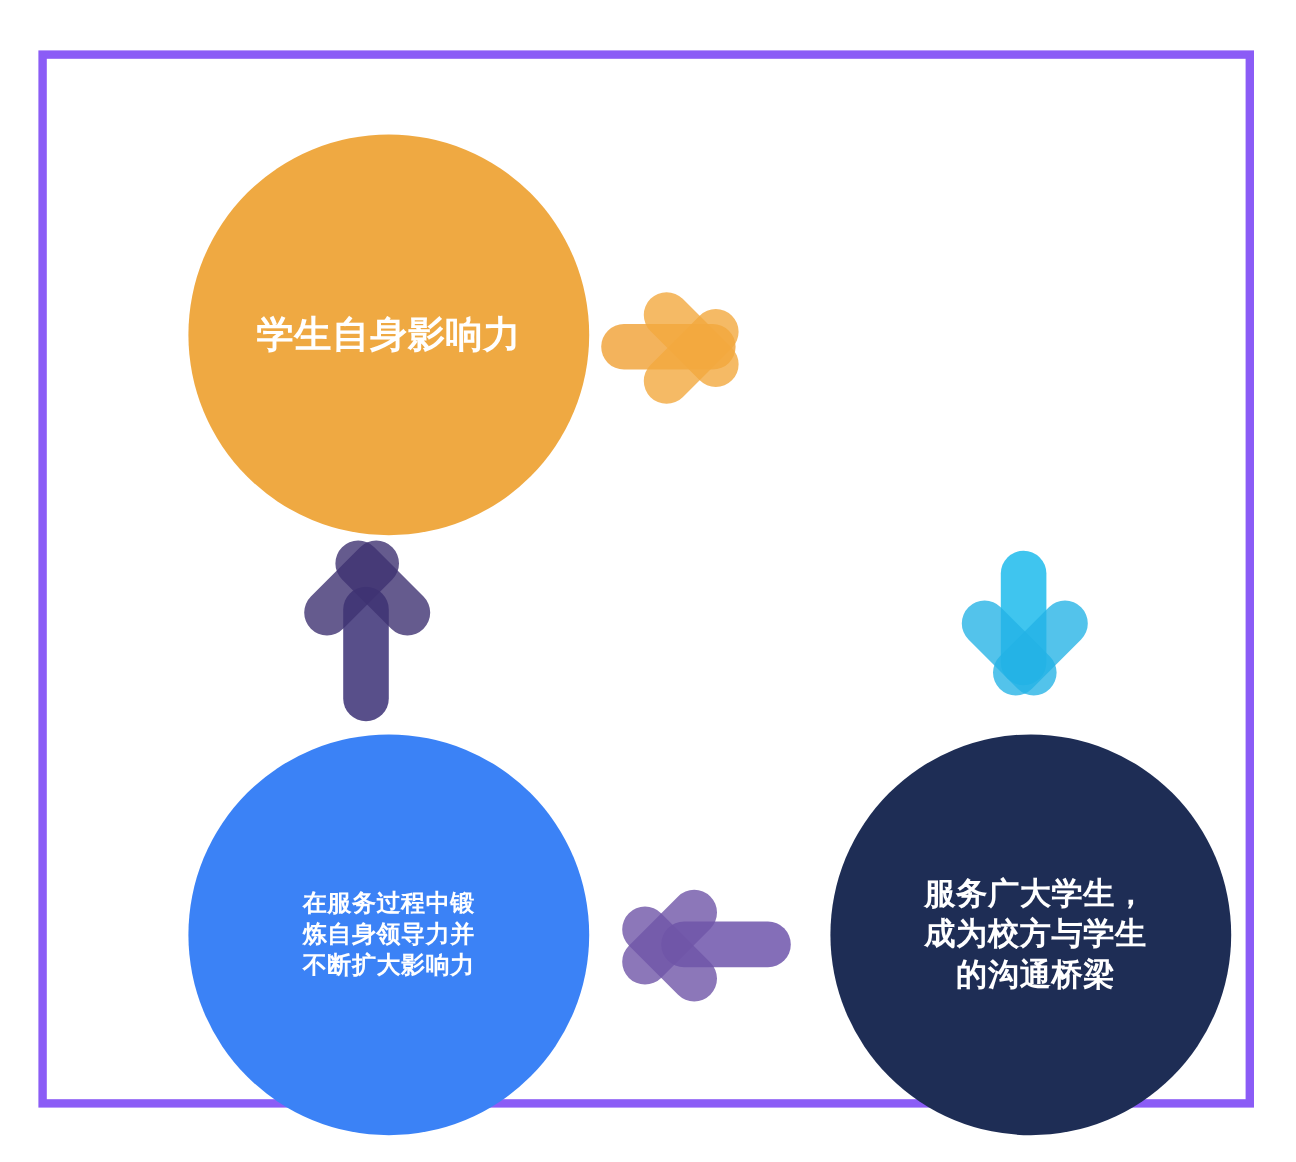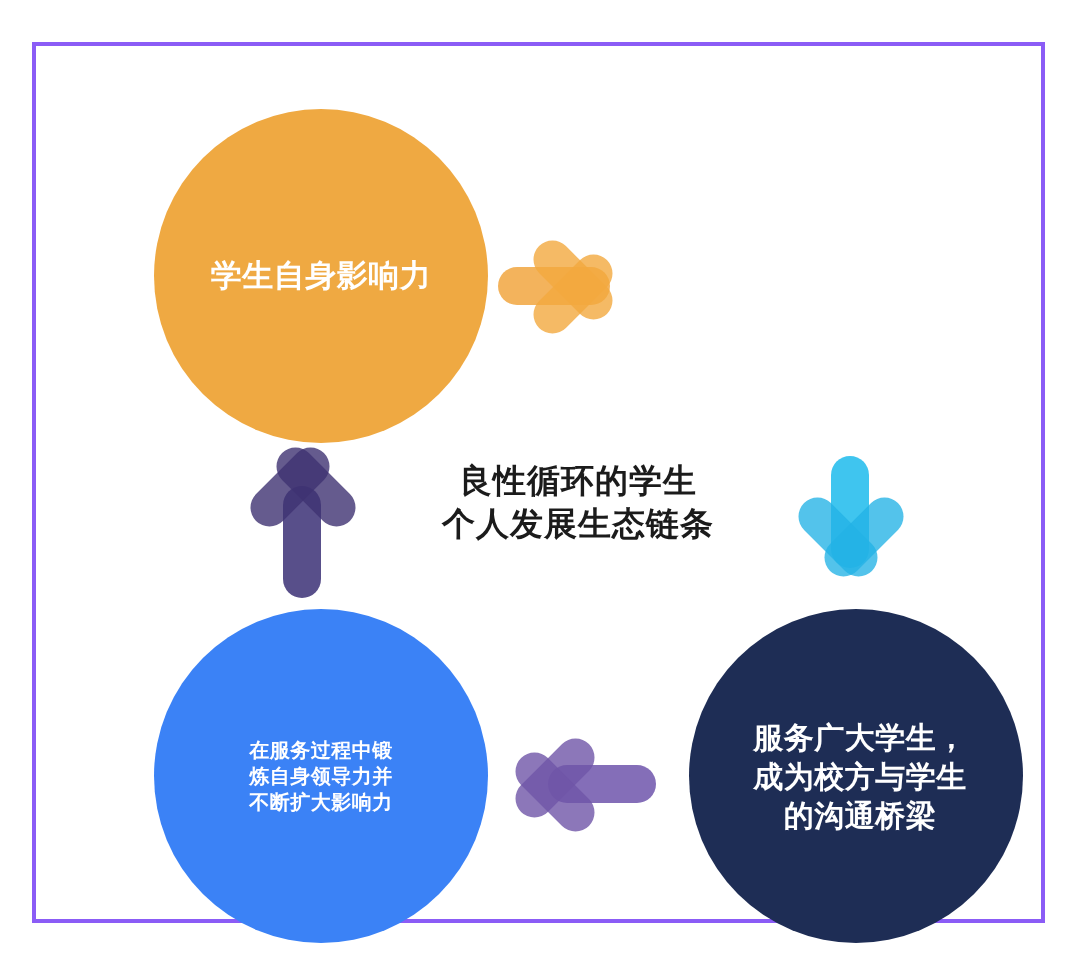--- a/index.html
+++ b/index.html
@@ -3,36 +3,36 @@
 <meta charset="utf-8">
 <style>
   html,body{margin:0;padding:0;background:#ffffff;}
   body{width:1080px;height:968px;font-family:"Liberation Sans","DejaVu Sans",sans-serif;overflow:hidden;}
 
   #stage{position:relative;width:1080px;height:968px;background:#ffffff;}
 
   
   #frame{
     position:absolute;left:32px;top:42px;width:1013px;height:881px;
-    border:4px solid #8b5cf6;background:#ffffff;box-sizing:border-box;
+    border:7px solid #8b5cf6;background:#ffffff;box-sizing:border-box;
   }
 
   
   .node{
     position:absolute;border-radius:50%;
     display:flex;align-items:center;justify-content:center;text-align:center;
     color:#ffffff;font-weight:bold;line-height:1.30;
     letter-spacing:0.5px;
     -webkit-font-smoothing:antialiased;
   }
   .node .txt{display:block;padding:0 14px;white-space:pre-line;}
 
   #node-orange{left:118px;top:63px;width:334px;height:334px;background:#EFA942;font-size:31px;}
   #node-blue  {left:653px;top:63px;width:334px;height:334px;background:#2BB9E8;font-size:31px;}
-  #node-navy  {left:653px;top:563px;width:334px;height:334px;background:#1E2D55;font-size:30px;}
+  #node-navy  {left:653px;top:563px;width:334px;height:334px;background:#1E2D55;font-size:26px;}
   #node-purple{left:118px;top:563px;width:334px;height:334px;background:#3b82f6;font-size:20px;}
 
   #node-blue .txt{transform:translateX(4px);}
   #node-navy .txt{transform:translateX(4px);}
 
   
   #caption{
     position:absolute;left:392px;top:414px;width:300px;
     text-align:center;color:#1b1b1b;font-weight:bold;font-size:33px;line-height:1.30;
     white-space:pre-line;letter-spacing:1px;
@@ -127,22 +127,20 @@
 成为校方与学生
 的沟通桥梁</span>
     </div>
 
     <div class="node" id="node-purple">
       <span class="txt">在服务过程中锻
 炼自身领导力并
 不断扩大影响力</span>
     </div>
 
-    <div id="caption">良性循环的学生
-个人发展生态链条</div>
 
     <div class="arrow" id="arrow-right">
       <div class="shaft"></div>
       <div class="bar bar1"></div>
       <div class="bar bar2"></div>
     </div>
 
     <div class="arrow" id="arrow-down">
       <div class="shaft"></div>
       <div class="bar bar1"></div>

